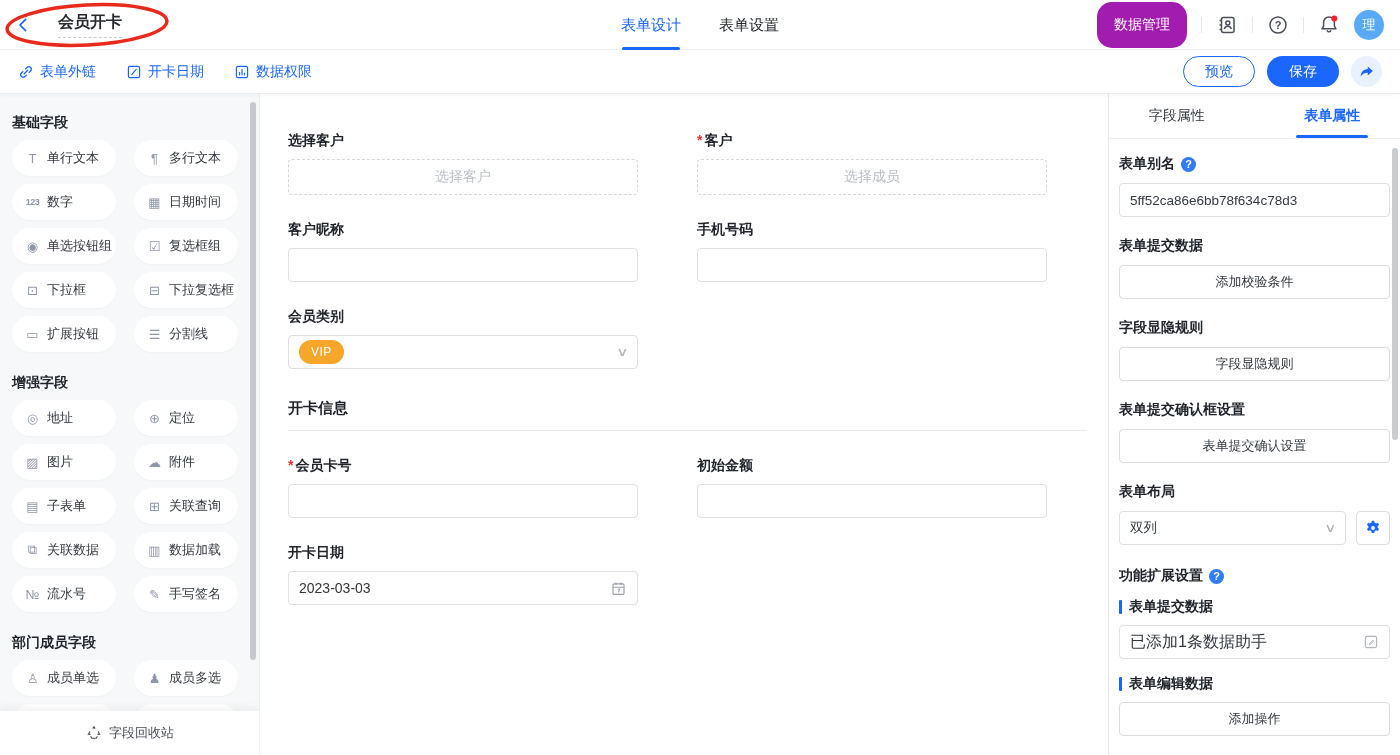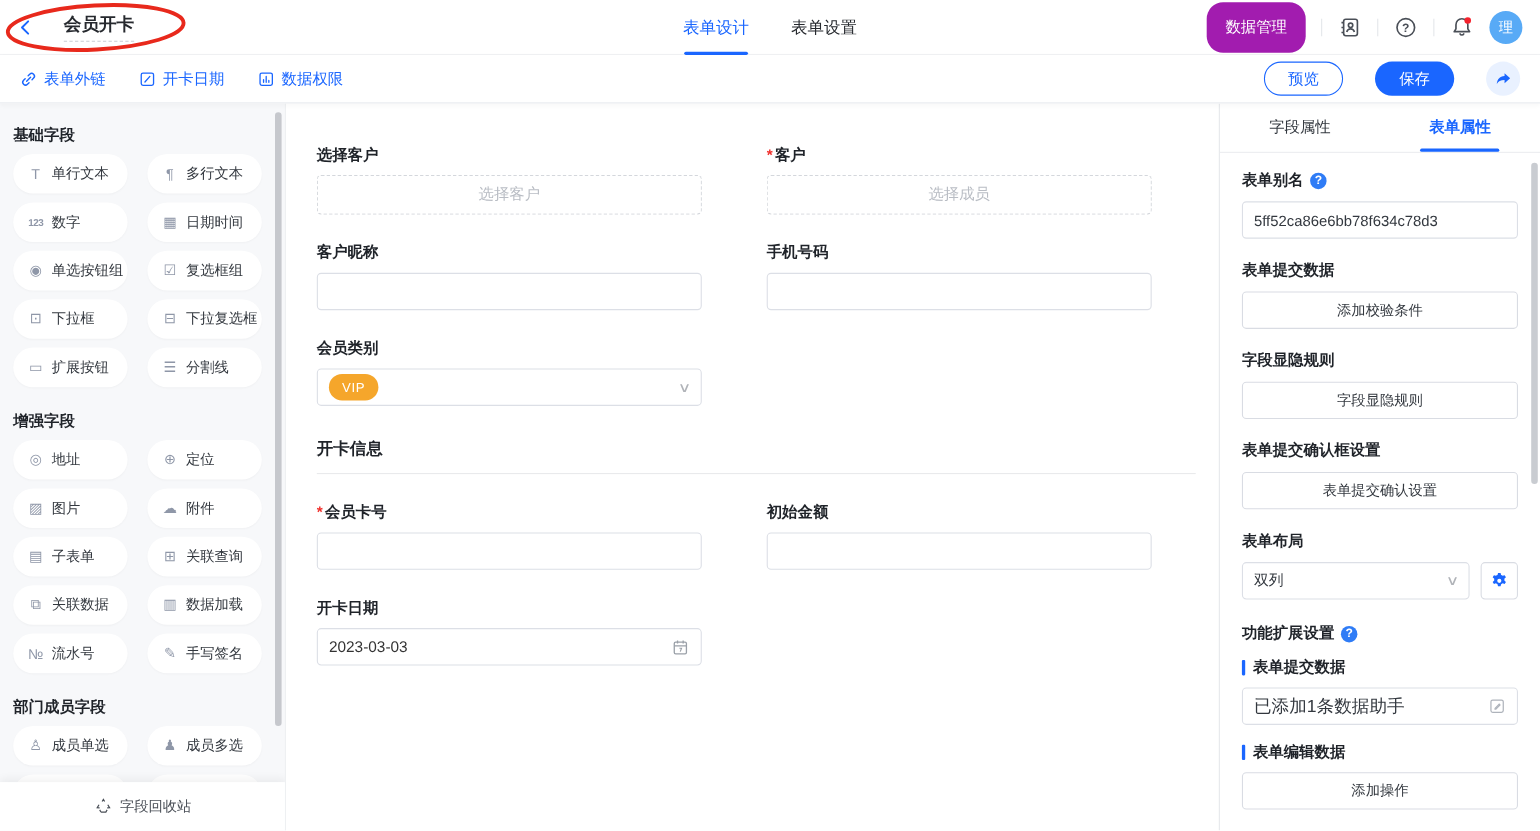--- a/index.html
+++ b/index.html
@@ -19,21 +19,21 @@
   .h-tab.active .tab-underline { position:absolute; bottom:0; left:50%; transform:translateX(-50%); width:58px; height:3px; background:#1a66ff; border-radius:2px; }
   .header-right { margin-left:auto; display:flex; align-items:center; gap:14px; }
   .btn-green { height:46px; padding:0 17px; background:#a21caf; color:#fff; border:none; border-radius:15px; font-size:14px; cursor:pointer; display:flex; align-items:center;font-family:Liberation Serif, serif; }
   .v-sep { width:1px; height:16px; background:#e4e7ea; }
   .hicon { width:22px; height:22px; display:flex; align-items:center; justify-content:center; cursor:pointer; position:relative; }
   .avatar { width:30px; height:30px; border-radius:50%; background:#58aaf6; color:#fff; font-size:13px; display:flex; align-items:center; justify-content:center; cursor:pointer; }
 
   
   .sub-toolbar { height:44px; background:#fff; border-bottom:1px solid #e9ecf0; box-shadow:0 2px 4px rgba(0,0,0,.03); display:flex; align-items:center; padding:0 18px; flex:0 0 auto; position:relative; z-index:2; }
   .tb-link { display:flex; align-items:center; gap:6px; color:#1a66ff; font-size:14px; cursor:pointer; margin-right:30px; }
-  .toolbar-right { margin-left:auto; display:flex; align-items:center; gap:29px; }
+  .toolbar-right { margin-left:auto; display:flex; align-items:center; gap:12px; }
   .btn-preview { height:31px; width:72px; border:1px solid #1a66ff; color:#1a66ff; background:#fff; border-radius:16px; font-size:14px; cursor:pointer; }
   .btn-save { height:31px; width:72px; border:none; color:#fff; background:#1a66ff; border-radius:16px; font-size:14px; cursor:pointer; }
   .btn-share { width:31px; height:31px; border-radius:50%; background:#e9f1ff; border:none; display:flex; align-items:center; justify-content:center; cursor:pointer; }
 
   
   .main { flex:1; display:flex; min-height:0; }
 
   
   .sidebar { position:relative; width:260px; flex:0 0 260px; background:#f7f8fa; border-right:1px solid #eef0f2; overflow:hidden; padding:0 12px; }
   .group-title { font-size:14px; font-weight:bold; color:#1f2329; margin:20px 0 8px; }
@@ -57,21 +57,21 @@
   .select-box { position:relative; width:350px; height:34px; border:1px solid #dcdfe6; border-radius:4px; background:#fff; display:flex; align-items:center; padding:0 10px; cursor:pointer; }
   .vip-tag { height:24px; padding:0 12px; background:#f5a62b; border-radius:12px; color:#fff; font-size:12px; display:flex; align-items:center; letter-spacing:.5px; }
   .chev { margin-left:auto; color:#b0b3b8; font-size:12px; transform:scaleX(1.4); }
   .section-head { margin:4px 0 26px; width:799px; }
   .section-title { font-size:15px; font-weight:bold; color:#1f2329; }
   .section-divider { margin-top:12px; height:1px; background:#e9eaec; }
   .date-input { position:relative; width:350px; height:34px; border:1px solid #dcdfe6; border-radius:4px; display:flex; align-items:center; padding:0 10px; font-size:14px; color:#333; cursor:pointer; background:#fff; }
   .date-input svg { margin-left:auto; }
 
   
-  .right-panel { position:relative; width:292px; flex:0 0 292px; background:#fff; border-left:1px solid #e6e8ec; padding:0 20px; overflow:hidden; }
+  .right-panel { position:relative; width:292px; flex:0 0 292px; background:#fff; border-left:1px solid #e6e8ec; padding:0 10px; overflow:hidden; }
   .panel-tabs { display:flex; height:45px; margin:0 -20px; border-bottom:1px solid #ecedf0; }
   .p-tab { flex:1; display:flex; align-items:center; justify-content:center; font-size:14px; color:#33383f; cursor:pointer; position:relative; }
   .p-tab.active { color:#1a66ff; font-weight:bold; }
   .p-tab.active .ptab-underline { position:absolute; bottom:0; left:50%; transform:translateX(-50%); width:72px; height:3px; background:#1a66ff; border-radius:2px; }
   .prop-label { display:flex; align-items:center; gap:6px; font-size:14px; font-weight:bold; color:#1f2329; margin-top:20px; }
   .prop-label.first { margin-top:16px; }
   .help-dot { width:15px; height:15px; border-radius:50%; background:#2f7cf6; color:#fff; font-size:11px; font-weight:bold; display:flex; align-items:center; justify-content:center; cursor:pointer; }
   .prop-input { margin-top:10px; width:100%; height:34px; border:1px solid #dcdfe6; border-radius:4px; padding:0 10px; font-size:13.5px; color:#33383f; font-family:inherit; background:#fff; }
   .prop-btn { margin-top:10px; width:100%; height:34px; border:1px solid #d9dce3; border-radius:4px; background:#fff; color:#33383f; font-size:13px; cursor:pointer; font-family:inherit; }
   .layout-row { margin-top:10px; display:flex; gap:10px; }

